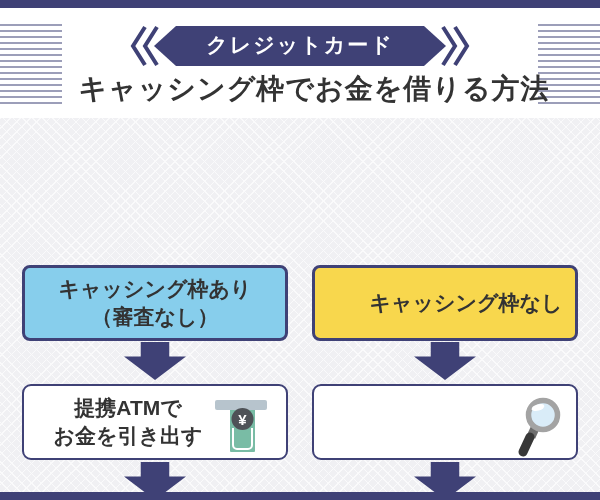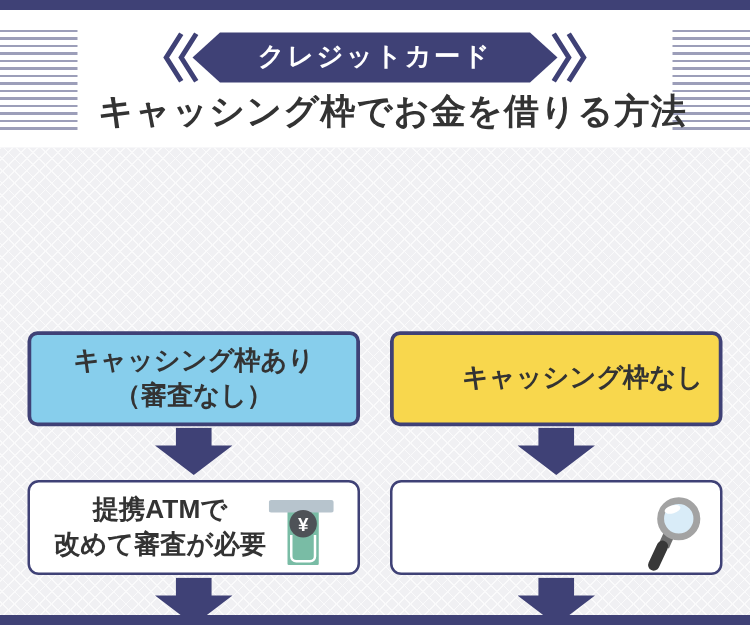--- a/index.html
+++ b/index.html
@@ -122,21 +122,21 @@
     </div>
     <div class="step-box col-right row1 box-yellow">
       <div class="box-text">キャッシング枠なし</div>
     </div>
 
     <div class="arrow a-left r1"></div>
     <div class="arrow a-right r1"></div>
 
     <div class="step-box col-left row2 has-icon">
       <div class="box-text">提携ATMで
-改めて審査が必要</div>
+お金を引き出す</div>
       <svg class="icon-atm" viewBox="0 0 52 56" aria-hidden="true">
         <rect x="15" y="4" width="25" height="50" rx="1" fill="#79BCA5"></rect>
         <path d="M18 30 V47 a4 4 0 0 0 4 4 h11 a4 4 0 0 0 4 -4 V30" fill="none" stroke="#ffffff" stroke-width="2"></path>
         <rect x="0" y="2" width="52" height="10" rx="2" fill="#B7C4CD"></rect>
         <circle cx="27.5" cy="21" r="11" fill="#4E5257"></circle>
         <text x="27.5" y="26.5" text-anchor="middle" font-size="15" font-weight="bold" fill="#ffffff">¥</text>
       </svg>
     </div>
     <div class="step-box col-right row2 has-icon">
       <svg class="icon-magnifier" viewBox="0 0 46 62" aria-hidden="true">

